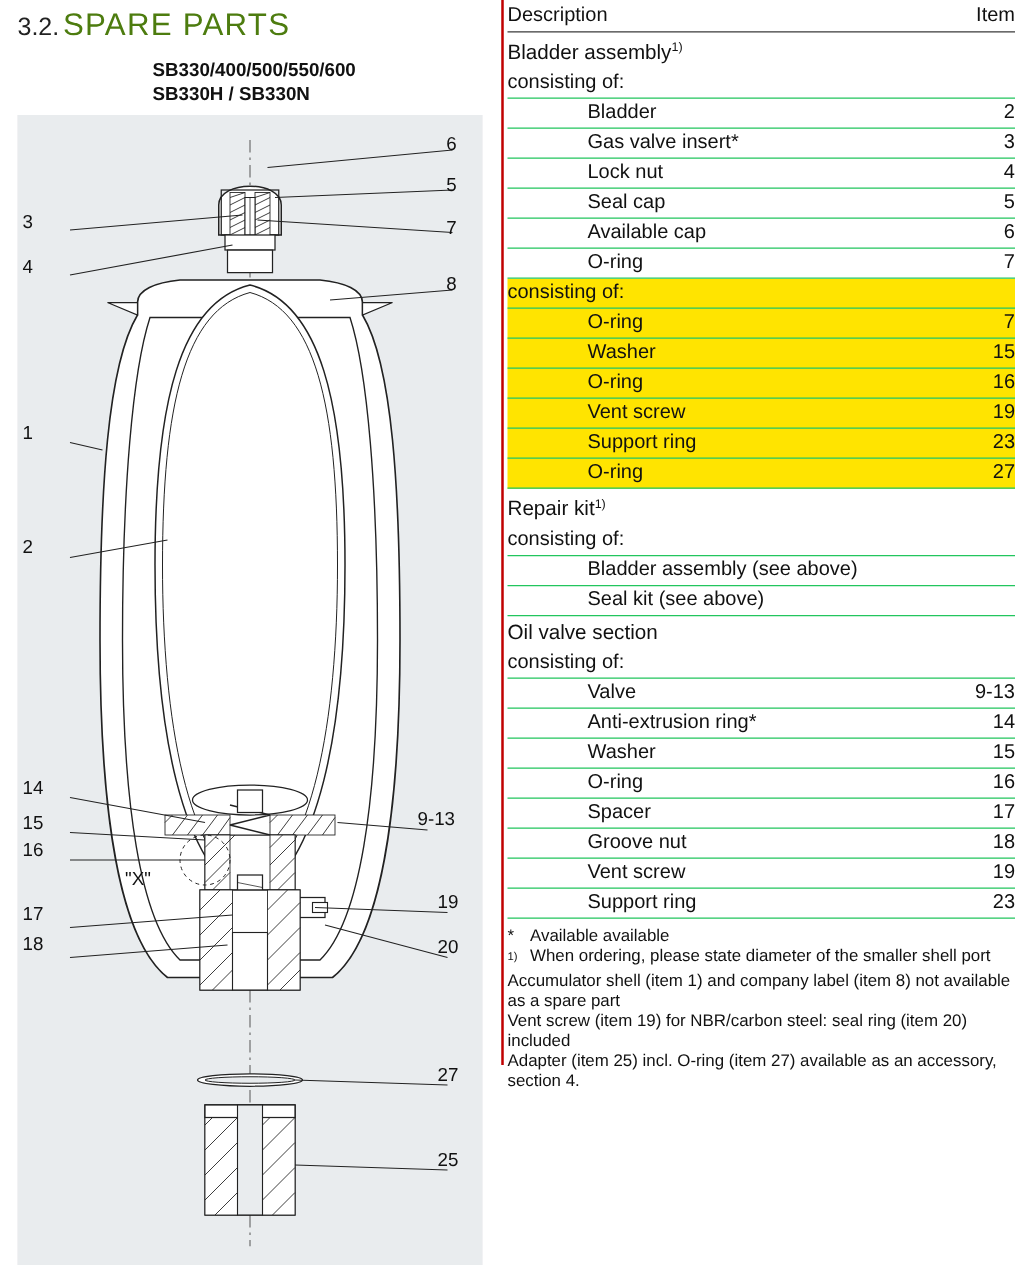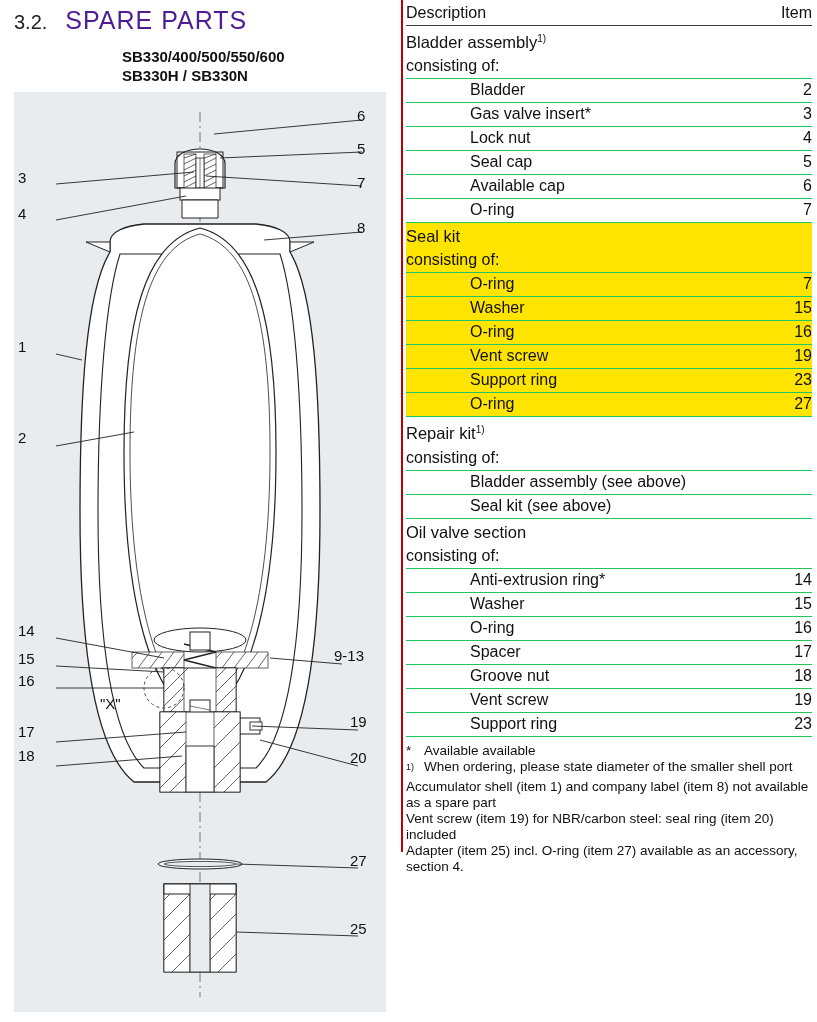--- a/index.html
+++ b/index.html
@@ -33,23 +33,23 @@
     top: 6px;
     width: 370px;
   }
   .sec-num {
     font-size: 20px;
     color: #222;
     letter-spacing: 0px;
   }
   .sec-title {
     font-size: 25px;
-    color: #4c1d95;
+    color: #4d7c0f;
     letter-spacing: 1px;
-    margin-left: 18px;
+    margin-left: 3px;
   }
   .models {
     position: absolute;
     left: 82px;
     top: 47px;
     font-size: 15px;
     font-weight: bold;
     color: #111;
     line-height: 19px;
     margin-left: 40px;
@@ -351,24 +351,20 @@
             <td class="item">5</td>
           </tr>
           <tr class="ruled">
             <td class="desc indent"><span>Available cap</span></td>
             <td class="item">6</td>
           </tr>
           <tr class="ruled">
             <td class="desc indent"><span>O-ring</span></td>
             <td class="item">7</td>
           </tr>
-          <tr class="hl group">
-            <td class="desc"><span class="grouphead">Seal kit</span></td>
-            <td class="item"></td>
-          </tr>
           <tr class="ruled hl">
             <td class="desc"><span>consisting of:</span></td>
             <td class="item"></td>
           </tr>
           <tr class="ruled hl">
             <td class="desc indent"><span>O-ring</span></td>
             <td class="item">7</td>
           </tr>
           <tr class="ruled hl">
             <td class="desc indent"><span>Washer</span></td>
@@ -406,20 +402,24 @@
             <td class="desc indent"><span>Seal kit (see above)</span></td>
             <td class="item"></td>
           </tr>
           <tr class="group">
             <td class="desc"><span class="grouphead">Oil valve section</span></td>
             <td class="item"></td>
           </tr>
           <tr class="ruled">
             <td class="desc"><span>consisting of:</span></td>
             <td class="item"></td>
+          </tr>
+          <tr class="ruled">
+            <td class="desc indent"><span>Valve</span></td>
+            <td class="item">9-13</td>
           </tr>
           <tr class="ruled">
             <td class="desc indent"><span>Anti-extrusion ring*</span></td>
             <td class="item">14</td>
           </tr>
           <tr class="ruled">
             <td class="desc indent"><span>Washer</span></td>
             <td class="item">15</td>
           </tr>
           <tr class="ruled">

